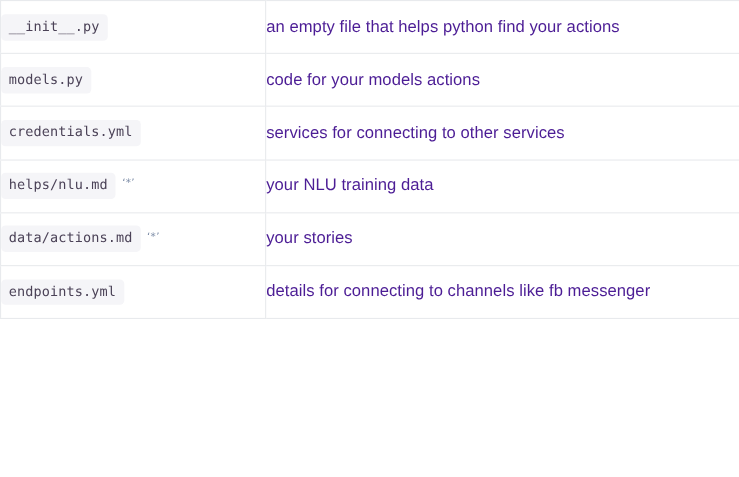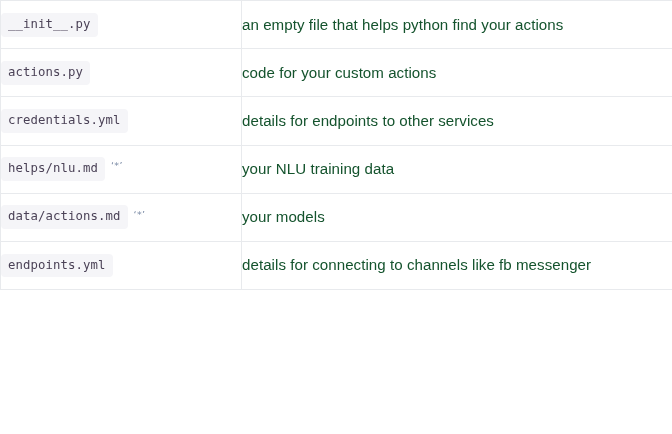--- a/index.html
+++ b/index.html
@@ -69,21 +69,21 @@
     margin-left: 6px;
     color: #7a8aa5;
     font-family: "DejaVu Sans", sans-serif;
     font-size: 9.5px;
     line-height: 1;
     vertical-align: 4px;
     letter-spacing: 0.3px;
   }
 
   .desc-text {
-    color: #14532d;
+    color: #4c1d95;
     font-size: 15.1px;
     line-height: 1.2;
     letter-spacing: 0.05px;
   }
 </style>
 </head>
 <body>
 
 <table class="files-table">
   <colgroup>
@@ -96,52 +96,52 @@
       <td class="cell-file">
         <span class="code-badge">__init__.py</span>
       </td>
       <td class="cell-desc">
         <span class="desc-text">an empty file that helps python find your actions</span>
       </td>
     </tr>
 
     <tr>
       <td class="cell-file">
-        <span class="code-badge">actions.py</span>
+        <span class="code-badge">models.py</span>
       </td>
       <td class="cell-desc">
-        <span class="desc-text">code for your custom actions</span>
+        <span class="desc-text">code for your models actions</span>
       </td>
     </tr>
 
 
     <tr>
       <td class="cell-file">
         <span class="code-badge">credentials.yml</span>
       </td>
       <td class="cell-desc">
-        <span class="desc-text">details for endpoints to other services</span>
+        <span class="desc-text">services for connecting to other services</span>
       </td>
     </tr>
 
     <tr>
       <td class="cell-file">
         <span class="code-badge">helps/nlu.md</span><span class="star-mark">‘*’</span>
       </td>
       <td class="cell-desc">
         <span class="desc-text">your NLU training data</span>
       </td>
     </tr>
 
     <tr>
       <td class="cell-file">
         <span class="code-badge">data/actions.md</span><span class="star-mark">‘*’</span>
       </td>
       <td class="cell-desc">
-        <span class="desc-text">your models</span>
+        <span class="desc-text">your stories</span>
       </td>
     </tr>
 
 
     <tr>
       <td class="cell-file">
         <span class="code-badge">endpoints.yml</span>
       </td>
       <td class="cell-desc">
         <span class="desc-text">details for connecting to channels like fb messenger</span>

